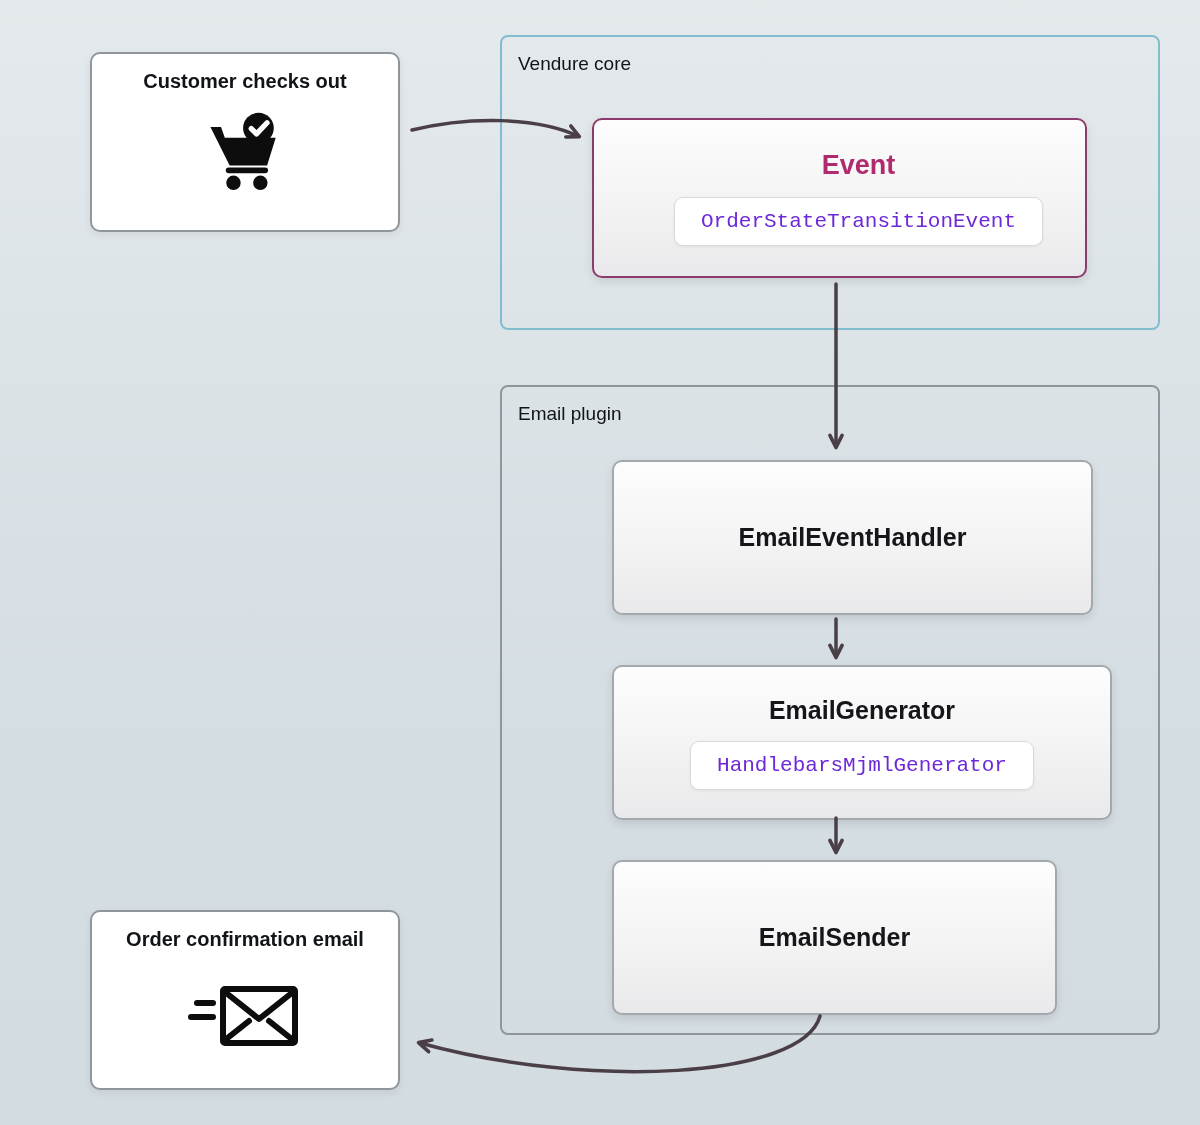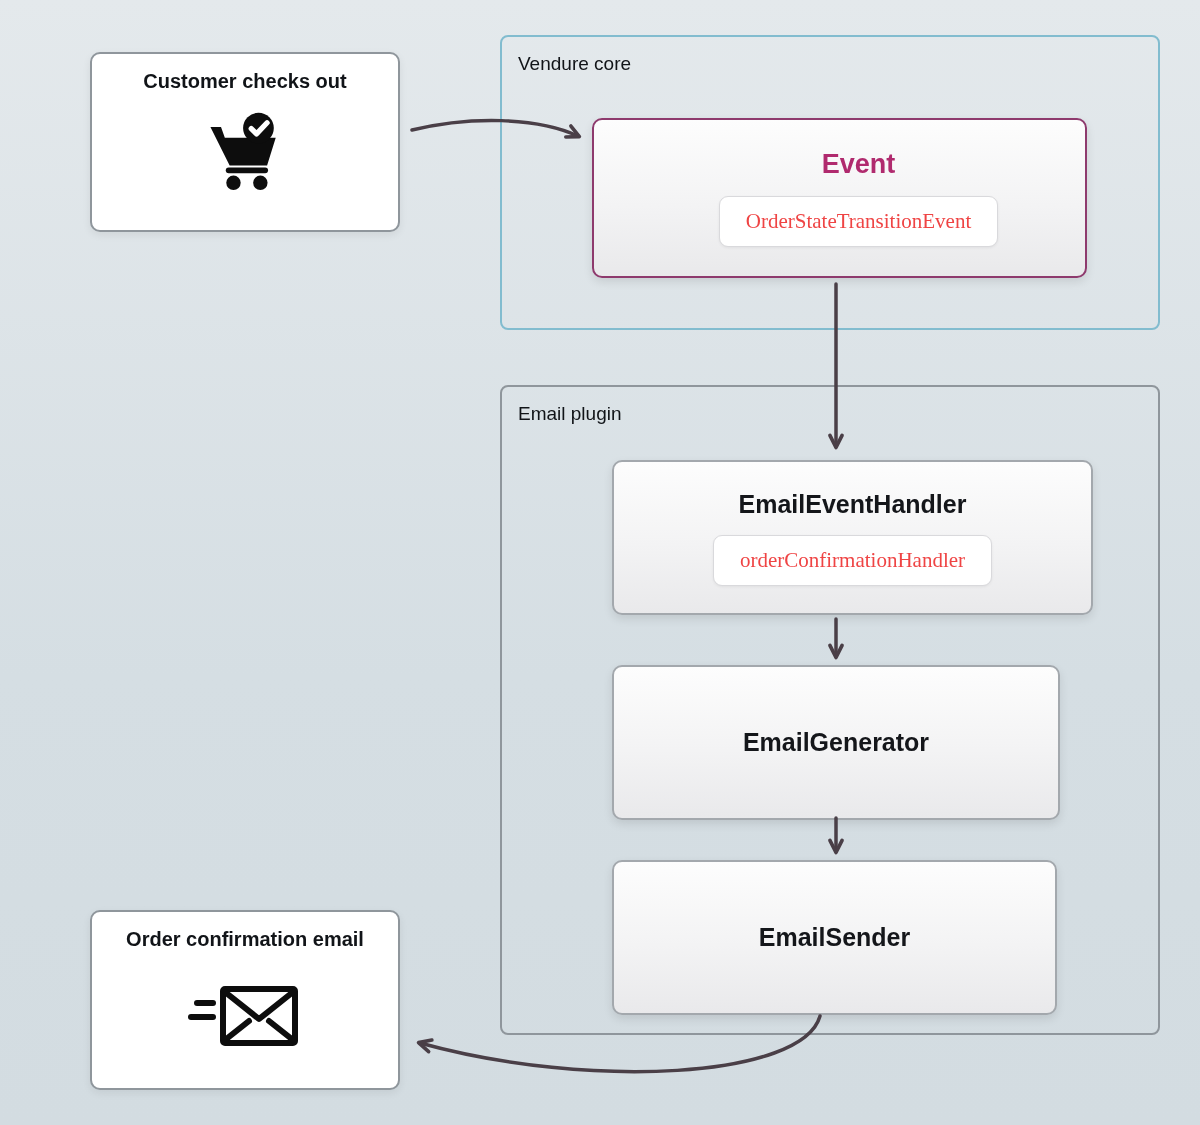--- a/index.html
+++ b/index.html
@@ -98,33 +98,33 @@
     font-size: 27px;
     color: #b02a6e;
   }
   .code-chip {
     display: inline-block;
     background: #ffffff;
     border: 1px solid #d9d9dc;
     border-radius: 9px;
     box-shadow: 0 1px 3px rgba(0,0,0,0.06);
     padding: 12px 26px;
-    font-family: Liberation Serif, serif;
+    font-family: Liberation Mono, monospace;
     font-size: 21px;
-    color: #ef4444;
+    color: #6d28d9;
     white-space: nowrap;
   }
   
   #customer-card { left: 90px; top: 52px; width: 310px; height: 180px; }
   #email-card    { left: 90px; top: 910px; width: 310px; height: 180px; gap: 8px; }
   #vendure-core  { left: 500px; top: 35px; width: 660px; height: 295px; }
   #email-plugin  { left: 500px; top: 385px; width: 660px; height: 650px; }
   #event-box     { left: 592px; top: 118px; width: 495px; height: 160px; }
   #handler-box   { left: 612px; top: 460px; width: 481px; height: 155px; }
-  #generator-box { left: 612px; top: 665px; width: 448px; height: 155px; }
+  #generator-box { left: 612px; top: 665px; width: 500px; height: 155px; }
   #sender-box    { left: 612px; top: 860px; width: 445px; height: 155px; }
 </style>
 </head>
 <body>
 
 <div class="canvas">
 
   <svg class="arrow-layer" viewBox="0 0 1200 1125">
     <defs>
       <marker id="ah" viewBox="0 0 12 12" refX="9" refY="6" markerWidth="5.2" markerHeight="5.2" orient="auto-start-reverse">
@@ -164,25 +164,25 @@
     <div class="node-title">Event</div>
     <div class="code-chip">OrderStateTransitionEvent</div>
   </div>
 
   <div class="container-box email-plugin" id="email-plugin">
     <div class="container-label">Email plugin</div>
   </div>
 
   <div class="node-box" id="handler-box">
     <div class="node-title">EmailEventHandler</div>
-    <div class="code-chip">orderConfirmationHandler</div>
   </div>
 
   <div class="node-box" id="generator-box">
     <div class="node-title">EmailGenerator</div>
+    <div class="code-chip">HandlebarsMjmlGenerator</div>
   </div>
 
   <div class="node-box" id="sender-box">
     <div class="node-title">EmailSender</div>
   </div>
 
   <div class="card" id="email-card">
     <div class="card-title">Order confirmation email</div>
     <div class="card-icon">
       <svg width="120" height="90" viewBox="0 0 120 90">

